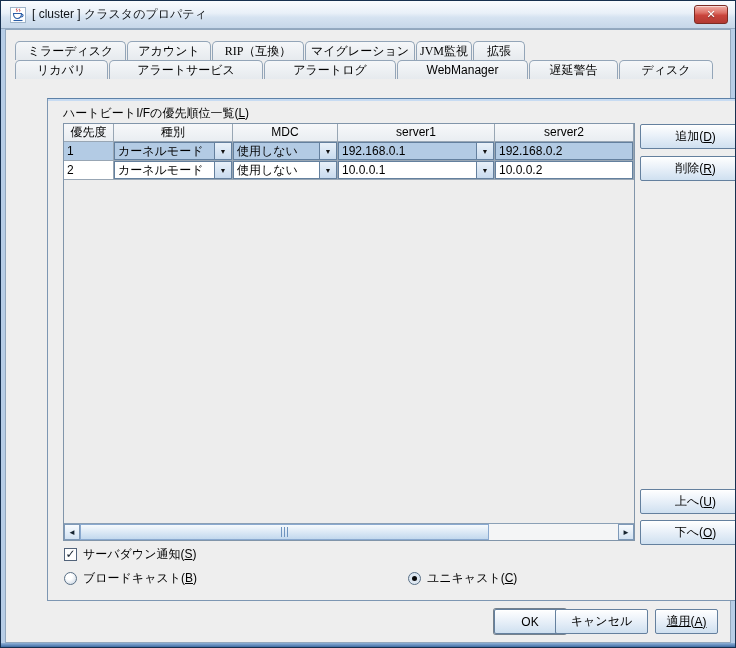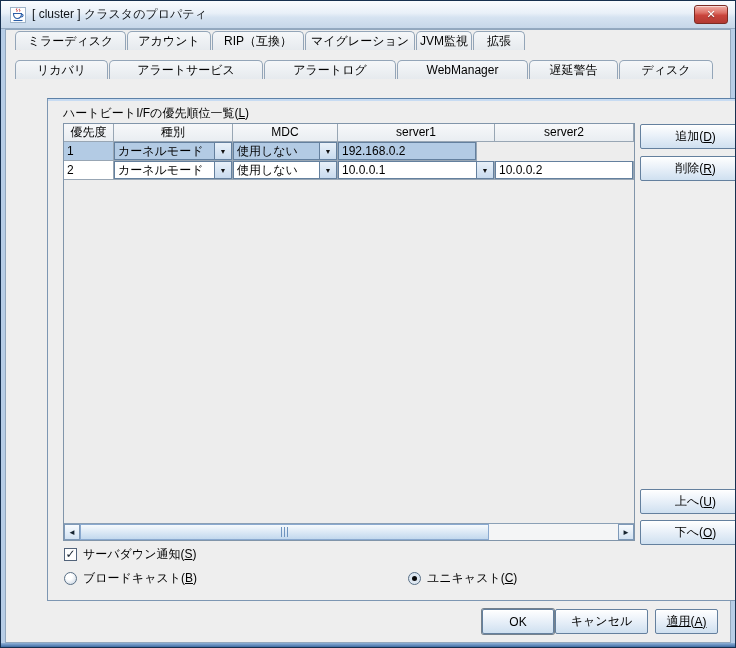--- a/index.html
+++ b/index.html
@@ -31,21 +31,21 @@
   .body{
     position:absolute;left:4px;right:4px;top:28px;bottom:4px;
     background:#eeeeee;border:1px solid #92a7bd;
   }
   .frame-bottom{
     position:absolute;left:0;right:0;bottom:0;height:4px;
     background:linear-gradient(180deg,#8fb2d8,#3f6ca3);
   }
   
   .tab-row{position:absolute;left:9px;display:flex;gap:1px;align-items:flex-start;height:19px;}
-  .tab-row.r1{top:1px;} .tab-row.r2{top:30px;} .tab-row.r3{top:49px;}
+  .tab-row.r1{top:11px;font-family:Liberation Serif, serif;} .tab-row.r2{top:30px;} .tab-row.r3{top:49px;}
   .tab{
     height:19px;line-height:18px;text-align:center;
     border:1px solid #93a5b8;border-bottom:none;border-radius:5px 5px 0 0;
     background:linear-gradient(180deg,#f5f7f9,#e6eaee);
     overflow:hidden;white-space:nowrap;cursor:pointer;flex:0 0 auto;
   }
   .tab.selected{
     position:relative;z-index:5;
     height:23px;margin-top:-2px;line-height:21px;
     background:var(--tab-selected,#c7dbf2);
@@ -128,21 +128,21 @@
     width:13px;height:13px;border-radius:50%;border:1px solid #5a7086;
     background:radial-gradient(circle at 38% 32%,#ffffff 30%,#cfdae6 85%);
     position:relative;
   }
   .radio.on{background:#dde7f1;}
   .radio.on::after{
     content:"";position:absolute;left:3px;top:3px;width:5px;height:5px;border-radius:50%;background:#0b0b0b;
   }
   
   .fbtn{top:579px;height:25px;}
-  .fbtn.ok{left:476px;width:72px;box-shadow:0 0 0 1px #75818d, inset 0 1px 0 #fff;}
+  .fbtn.ok{left:488px;width:72px;box-shadow:0 0 0 1px #75818d, inset 0 1px 0 #fff;}
   .fbtn.cancel{left:549px;width:93px;}
   .fbtn.apply{left:649px;width:63px;text-decoration:underline;}
   u{text-decoration:underline;}
 </style>
 </head>
 <body>
 
 <div class="window">
 
   <div class="titlebar">
@@ -202,20 +202,26 @@
               <span class="cv">カーネルモード</span>
               <span class="ca">▼</span>
             </div>
           </div>
           <div class="td" style="width:105px">
             <div class="combo">
               <span class="cv">使用しない</span>
               <span class="ca">▼</span>
             </div>
           </div>
+          <div class="td" style="width:157px">
+            <div class="combo">
+              <span class="cv">192.168.0.1</span>
+              <span class="ca">▼</span>
+            </div>
+          </div>
           <div class="td" style="width:139px">
             <div class="tfield">192.168.0.2</div>
           </div>
         </div>
 
         <div class="trow">
           <div class="td txt" style="width:50px">2</div>
           <div class="td" style="width:119px">
             <div class="combo">
               <span class="cv">カーネルモード</span>

